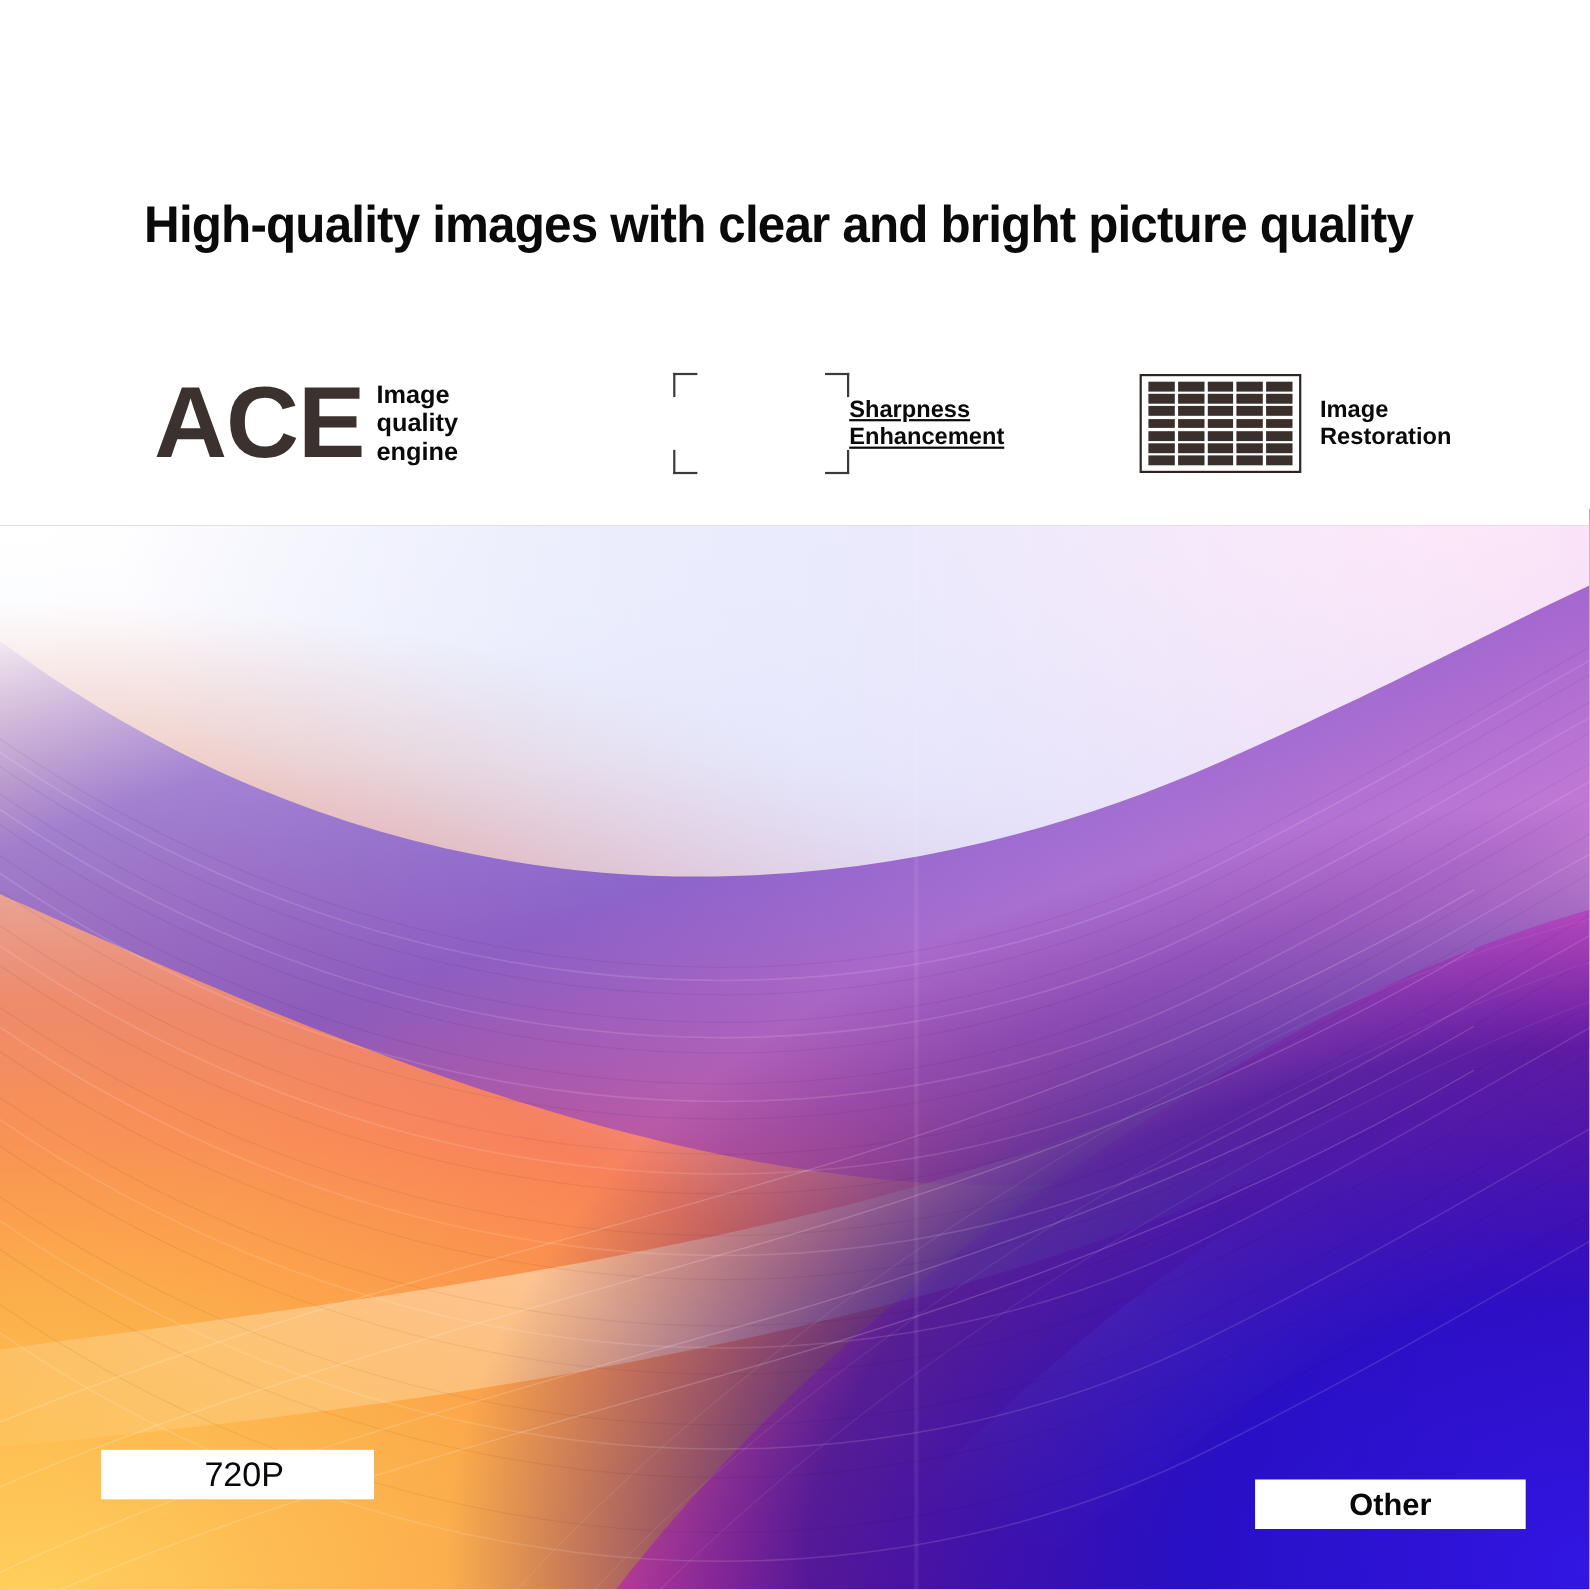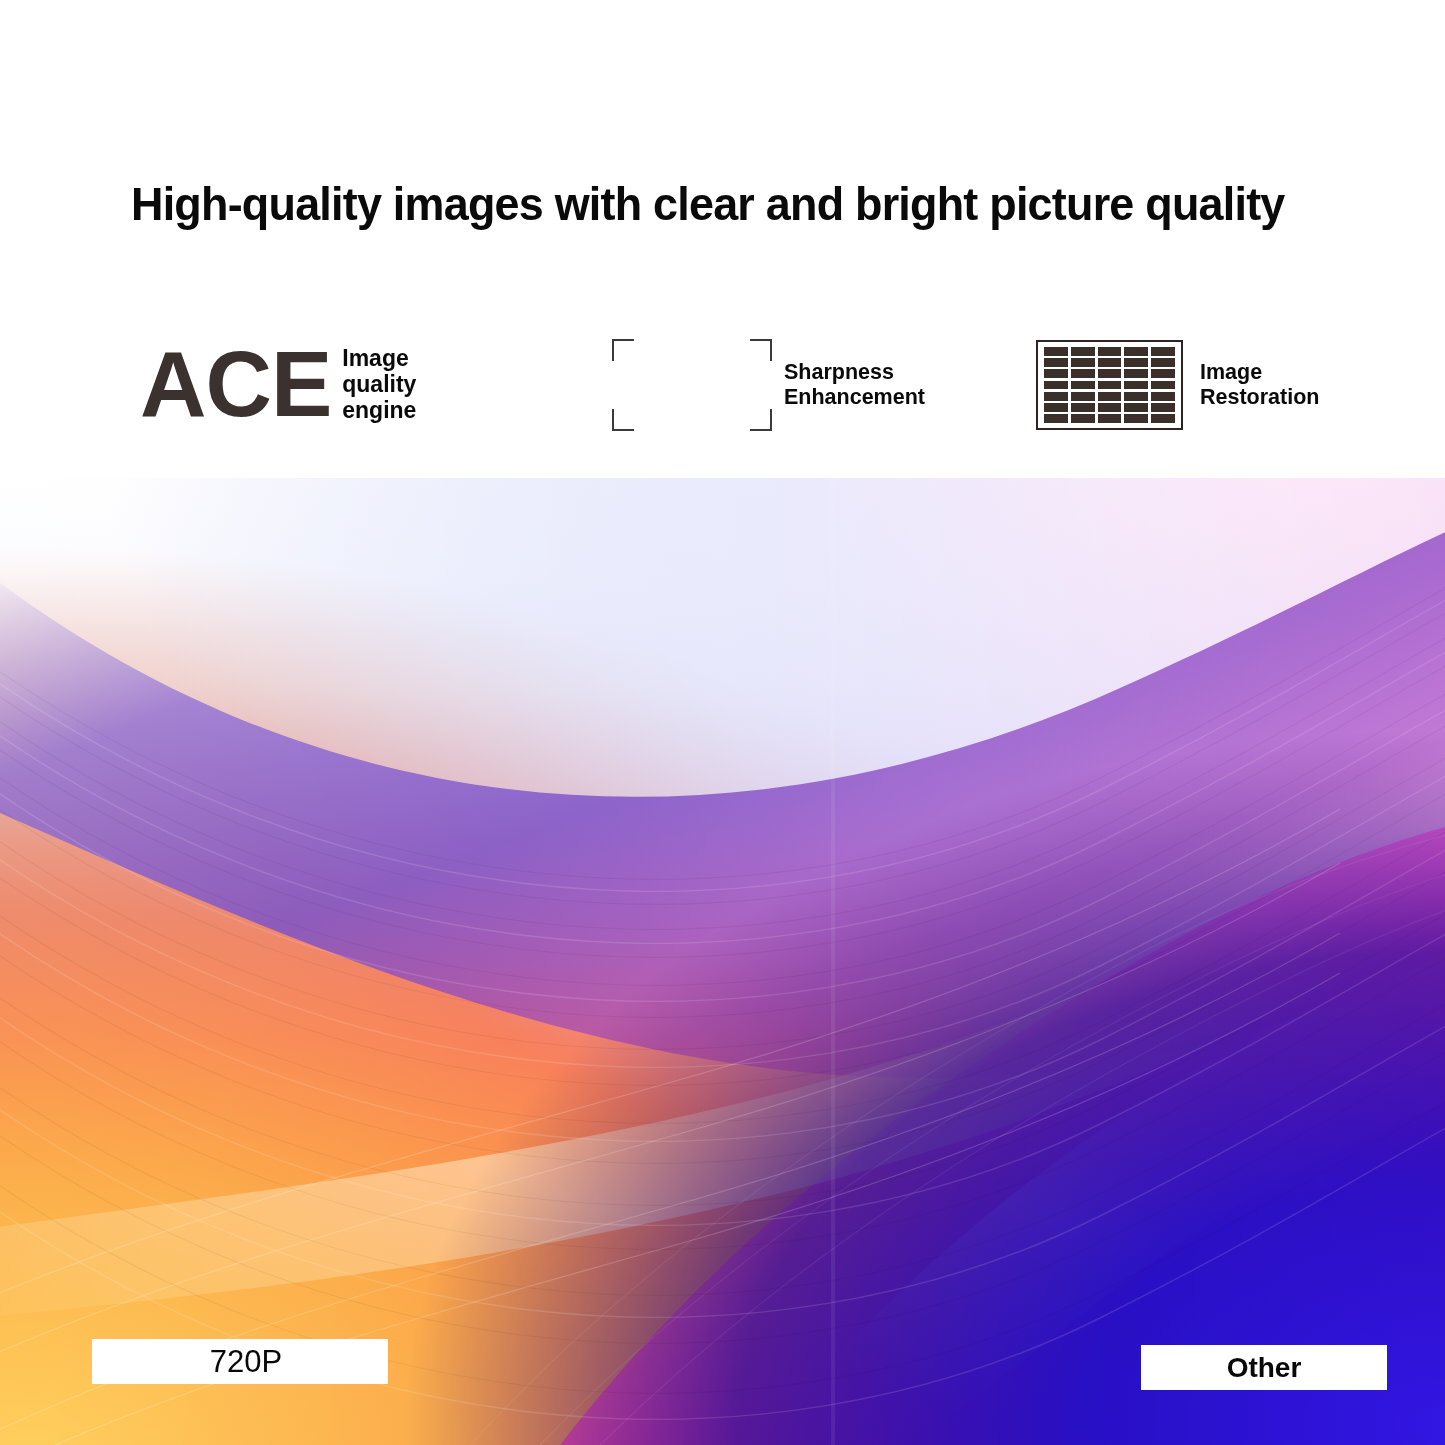--- a/index.html
+++ b/index.html
@@ -66,21 +66,22 @@
     line-height: 1.16;
     white-space: pre-line;
     margin-left: 14px;
   }
   .feature-1 .feature-label {
     font-size: 23px;
     line-height: 1.12;
     margin-left: 11px;
   }
   .feature-2 .feature-label {
-    margin-left: 12px;
+    margin-left: 0;
+    text-decoration: underline;
   }
   .feature-3 .feature-label {
     margin-left: 17px;
   }
 
   
   .ace-mark {
     font-size: 92px;
     font-weight: 700;
     color: #3b3230;
@@ -142,26 +143,25 @@
     height: 45px;
     background: #ffffff;
     display: flex;
     align-items: center;
     justify-content: center;
     color: #080808;
   }
   .cmp-left {
     left: 92px;
     top: 1318px;
-    width: 296px;
+    width: 248px;
     font-size: 31px;
     font-weight: 400;
     padding-left: 12px;
     box-sizing: border-box;
-    margin-top: 21px;
   }
   .cmp-right {
     left: 1141px;
     top: 1318px;
     width: 246px;
     font-size: 28px;
     font-weight: 700;
     margin-top: 27px;
   }
 </style>

